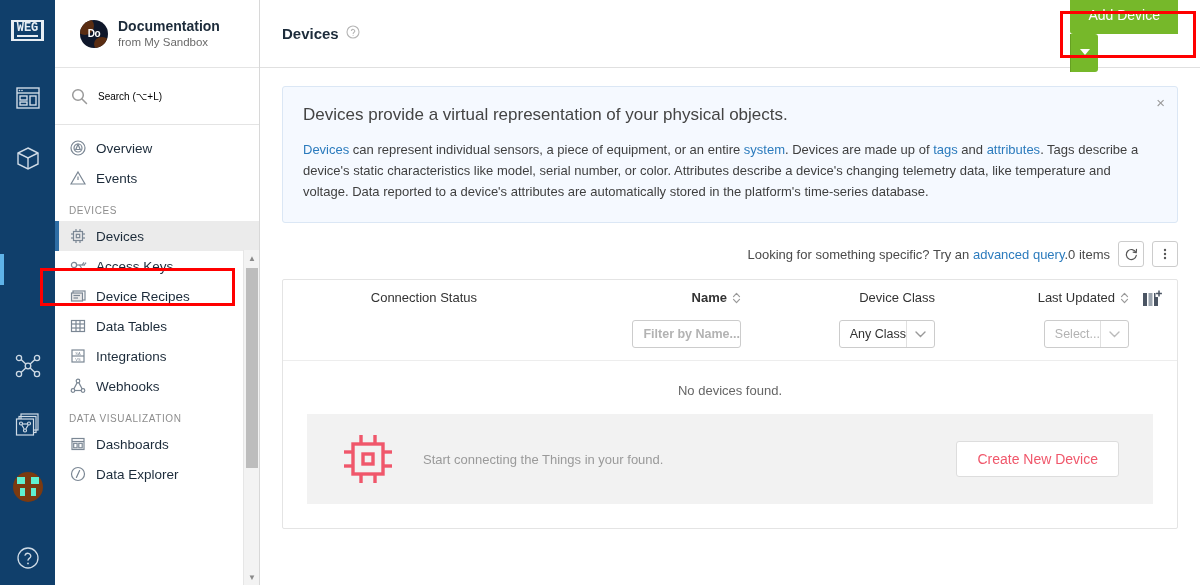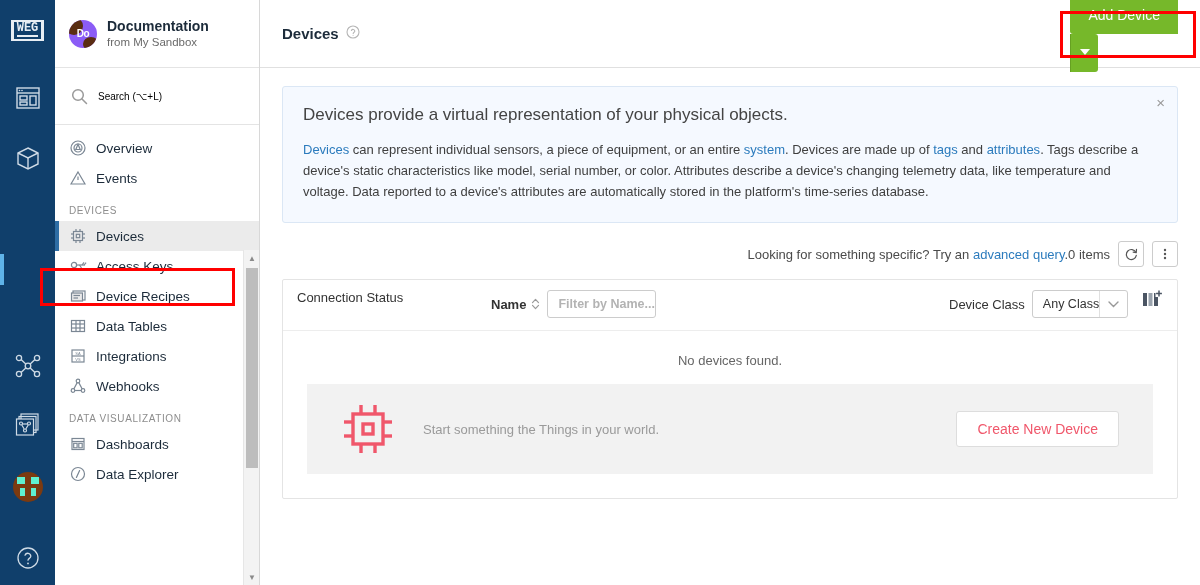--- a/index.html
+++ b/index.html
@@ -48,22 +48,22 @@
   .sidebar {
     width:205px; flex:0 0 205px; background:#fff;
     border-right:1px solid #d8d8d8;
     display:flex; flex-direction:column; position:relative;
   }
   .ws-header {
     height:68px; display:flex; align-items:center; gap:10px;
     padding:0 14px; border-bottom:1px solid #e4e4e4;
   }
   .ws-avatar {
-    width:28px; height:28px; border-radius:50%; background:#8b5cf6; flex:0 0 28px;
-    position:relative; overflow:hidden;
+    width:28px; height:28px; border-radius:50%; background:#0f172a; flex:0 0 28px;
+    position:relative; overflow:hidden;margin-left:11px;
   }
   .ws-avatar .blob1{position:absolute;width:18px;height:18px;background:#5a2d12;border-radius:50%;top:-3px;left:-4px;}
   .ws-avatar .blob2{position:absolute;width:16px;height:14px;background:#5a2d12;border-radius:50%;bottom:-3px;right:-2px;}
   .ws-avatar .ini {
     position:absolute; inset:0; display:flex; align-items:center; justify-content:center;
     color:#fff; font-size:10px; font-weight:bold; letter-spacing:-0.3px;
   }
   .ws-name { font-size:14px; font-weight:bold; color:#1c2b3a; line-height:16px; }
   .ws-sub { font-size:11.5px; color:#6a6a6a; line-height:14px; margin-top:1px;}
 
@@ -149,21 +149,21 @@
     width:26px; height:26px; border:1px solid #ccc; border-radius:3px; background:#fff;
     display:flex; align-items:center; justify-content:center; color:#555; cursor:pointer;
     font-size:13px;
   }
 
   .table-wrap { margin-top:12px; border:1px solid #e4e4e4; border-radius:2px; }
   .thead {
     display:flex; align-items:flex-start; padding:10px 14px 12px 14px; gap:14px;
     border-bottom:1px solid #ededed;
   }
-  .col { display:flex; gap:7px; }
+  .col { display:flex; flex-direction:column; gap:15px;align-items:flex-end; }
   .col.c1 { width:180px; } .col.c2 { flex:1 1 auto; min-width:0;font-weight:bold;}
   .col.c3 { width:180px; } .col.c4 { width:180px; }
   .col-label { font-size:13px; color:#333; display:flex; align-items:center; gap:5px; }
   .sort-ico { display:flex; flex-direction:column; line-height:5px; color:#9a9a9a; font-size:8px;}
   .ctrl {
     height:28px; border:1px solid #ccc; border-radius:3px; background:#fff;
     display:flex; align-items:center; padding:0 0 0 10px; font-size:12.5px; color:#333;
     justify-content:space-between;
   }
   .ctrl.ph { color:#b3b3b3; }
@@ -504,20 +504,39 @@
             <div class="ctrl">
               <span>Any Class</span>
               <span class="caret">
                 <svg width="11" height="7" viewBox="0 0 11 7" fill="none" stroke="#999" stroke-width="1.4">
                     <path d="M1 1 L5.5 5.5 L10 1" stroke-linecap="round"></path>
                   </svg>
               </span>
             </div>
           </div>
 
+          <div class="col c4">
+            <div class="col-label">
+              <span>Last Updated</span>
+              <span class="sort-ico">
+                <svg width="9" height="12" viewBox="0 0 9 12" fill="none" stroke="#9a9a9a" stroke-width="1.2">
+                  <path d="M1.5 4.6 L4.5 1.4 L7.5 4.6" stroke-linecap="round" stroke-linejoin="round"></path>
+                  <path d="M1.5 7.4 L4.5 10.6 L7.5 7.4" stroke-linecap="round" stroke-linejoin="round"></path>
+                </svg>
+              </span>
+            </div>
+            <div class="ctrl ph">
+              <span>Select...</span>
+              <span class="caret">
+                <svg width="11" height="7" viewBox="0 0 11 7" fill="none" stroke="#bbb" stroke-width="1.4">
+                    <path d="M1 1 L5.5 5.5 L10 1" stroke-linecap="round"></path>
+                  </svg>
+              </span>
+            </div>
+          </div>
 
           <div class="col-cfg">
             <svg width="20" height="18" viewBox="0 0 20 18">
               <rect x="0" y="3" width="4" height="13" fill="#4b5563"></rect>
               <rect x="5.5" y="3" width="4" height="13" fill="#9aa3ad"></rect>
               <rect x="11" y="3" width="4" height="13" fill="#4b5563"></rect>
               <rect x="12.5" y="0" width="7" height="7" fill="#ffffff"></rect>
               <path d="M16 0.6 L16 6.4 M13.1 3.5 L18.9 3.5" stroke="#4b5563" stroke-width="1.5"></path>
             </svg>
           </div>
@@ -531,21 +550,21 @@
             <rect x="22" y="22" width="10" height="10"></rect>
             <line x1="20" y1="3" x2="20" y2="12"></line>
               <line x1="34" y1="3" x2="34" y2="12"></line>
             <line x1="20" y1="42" x2="20" y2="51"></line>
               <line x1="34" y1="42" x2="34" y2="51"></line>
             <line x1="3" y1="20" x2="12" y2="20"></line>
               <line x1="3" y1="34" x2="12" y2="34"></line>
             <line x1="42" y1="20" x2="51" y2="20"></line>
               <line x1="42" y1="34" x2="51" y2="34"></line>
           </svg>
-          <div class="empty-text">Start something the Things in your world.</div>
+          <div class="empty-text">Start connecting the Things in your found.</div>
           <button class="btn-outline">Create New Device</button>
         </div>
       </div>
 
     </div>
   </div>
 
   <div class="annot" id="annot-add-device"></div>
   <div class="annot" id="annot-devices-nav"></div>
 </div>

